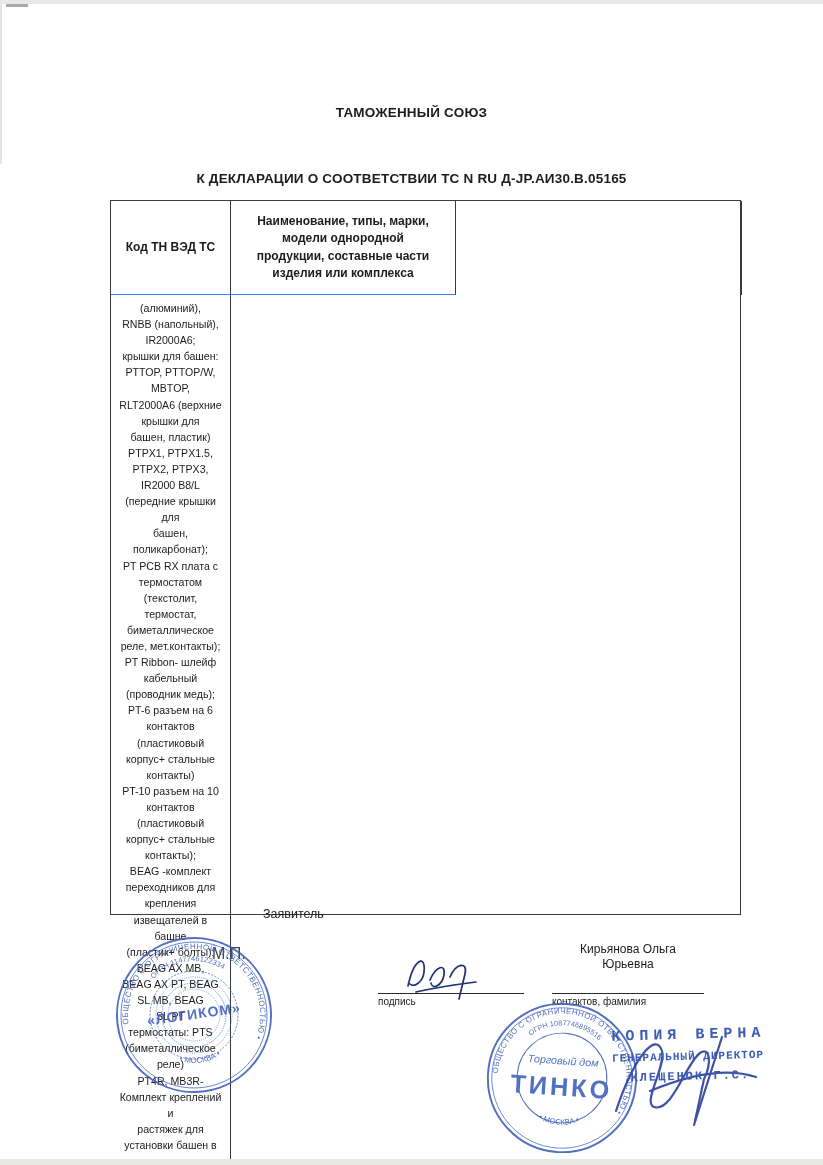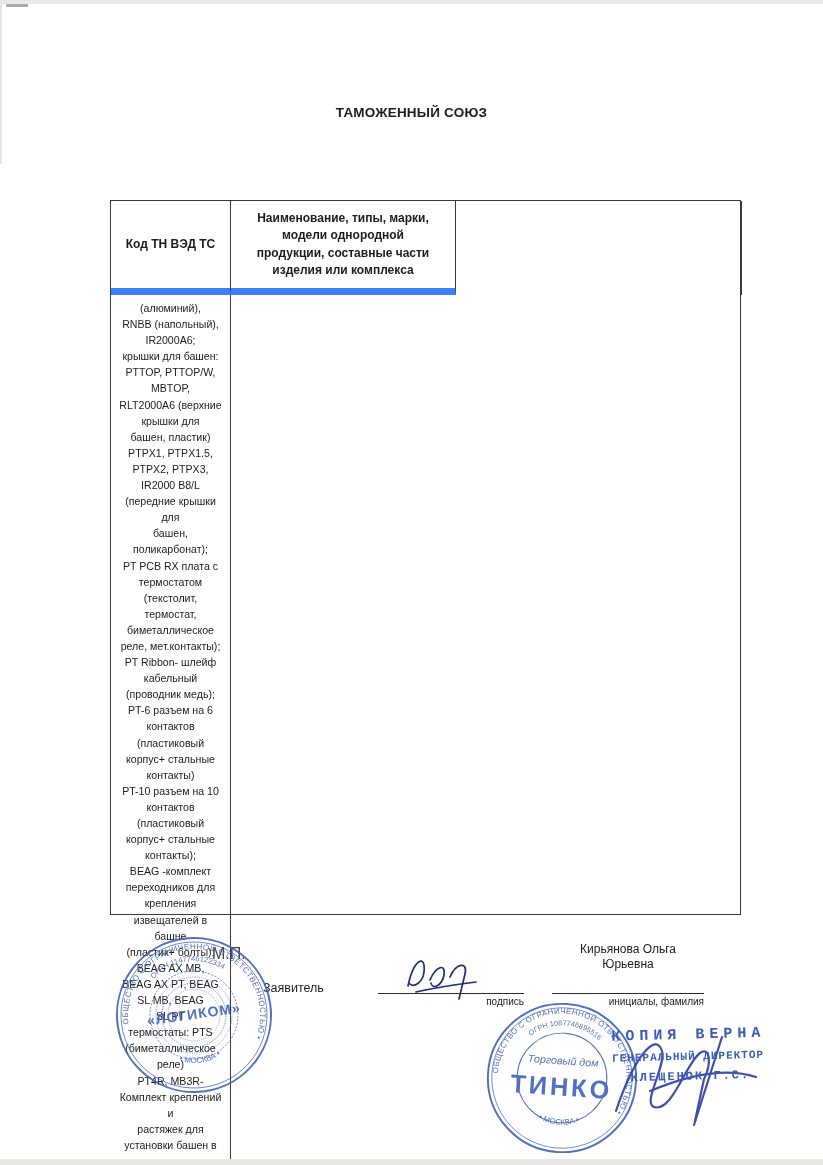--- a/index.html
+++ b/index.html
@@ -23,32 +23,32 @@
   .doc-table{
     position:absolute;left:110px;top:196px;width:631px;height:715px;
     display:grid;
     grid-template-columns:120px 225px 286px;
     grid-template-rows:94px 1fr;
     border:1px solid #3a3a3a;
     box-sizing:border-box;
   }
   .cell{box-sizing:border-box;border-right:1px solid #3a3a3a;}
   .cell.last{border-right:none;}
-  .hcell{border-bottom:7px solid #3b82f6;display:flex;align-items:center;justify-content:center;
+  .hcell{border-bottom:1px solid #3b82f6;display:flex;align-items:center;justify-content:center;
          font-weight:bold;font-size:12px;line-height:1.42;text-align:center;padding:4px 6px;white-space:pre-line;}
   .bcell{padding:5px 7px;}
   .body-text{font-size:10.6px;line-height:16.1px;white-space:pre-line;text-align:center;}
 
   .footer-label{position:absolute;font-size:12.5px;}
   .mp{left:212px;top:941px;font-size:16px;color:#444;}
-  .applicant{left:263px;top:977px;}
+  .applicant{left:263px;top:903px;}
   .sig-line{position:absolute;border-top:1.2px solid #2b2b2b;}
   .line1{left:378px;top:989px;width:146px;}
   .line2{left:552px;top:989px;width:152px;}
-  .caption{position:absolute;font-size:10px;text-align:right;}
+  .caption{position:absolute;font-size:10px;text-align:left;}
   .cap1{left:378px;top:992px;width:146px;}
   .cap2{left:552px;top:992px;width:152px;}
   .name-block{position:absolute;left:545px;top:938px;width:166px;text-align:center;
               font-size:12px;line-height:1.25;white-space:pre-line;}
 
   .stamp{position:absolute;opacity:.88;}
   .stamp-left{left:114px;top:931px;transform:rotate(-8deg);}
   .stamp-right{left:484px;top:996px;transform:rotate(4deg);}
 
   .sig-svg{position:absolute;}
@@ -68,20 +68,21 @@
 </style>
 </head>
 <body>
 
 <div class="page">
 
   <div class="scan-edge-top"></div>
   <div class="scan-edge-left"></div>
 
   <div class="title-line t1">ТАМОЖЕННЫЙ СОЮЗ</div>
+  <div class="title-line t3">К ДЕКЛАРАЦИИ О СООТВЕТСТВИИ ТС N RU Д-JP.АИ30.В.05165</div>
 
   <div class="doc-table">
     <div class="cell hcell">Код ТН ВЭД ТС</div>
     <div class="cell hcell">Наименование, типы, марки,
 модели однородной
 продукции, составные части
 изделия или комплекса</div>
 
     <div class="cell bcell"></div>
     <div class="cell bcell">
@@ -129,21 +130,21 @@
 
   <div class="footer-label mp">М.П.</div>
   <div class="footer-label applicant">Заявитель</div>
 
   <div class="sig-line line1"></div>
   <div class="caption cap1">подпись</div>
 
   <div class="name-block">Кирьянова Ольга
 Юрьевна</div>
   <div class="sig-line line2"></div>
-  <div class="caption cap2">инициалы, фамилия</div>
+  <div class="caption cap2">контактов, фамилия</div>
 
   <svg class="sig-svg sig-main" width="120" height="55" viewBox="0 0 120 55">
     <g fill="none" stroke="#1f2f7a" stroke-width="1.7" stroke-linecap="round">
       <path d="M10,40 C16,12 28,8 26,26 C25,36 16,42 12,38"></path>
       <path d="M32,34 C38,20 48,17 46,29 C44,40 34,44 33,37"></path>
       <path d="M52,31 C58,17 70,15 67,28 L61,53"></path>
       <path d="M18,46 C40,41 62,38 78,36"></path>
     </g>
   </svg>
 

